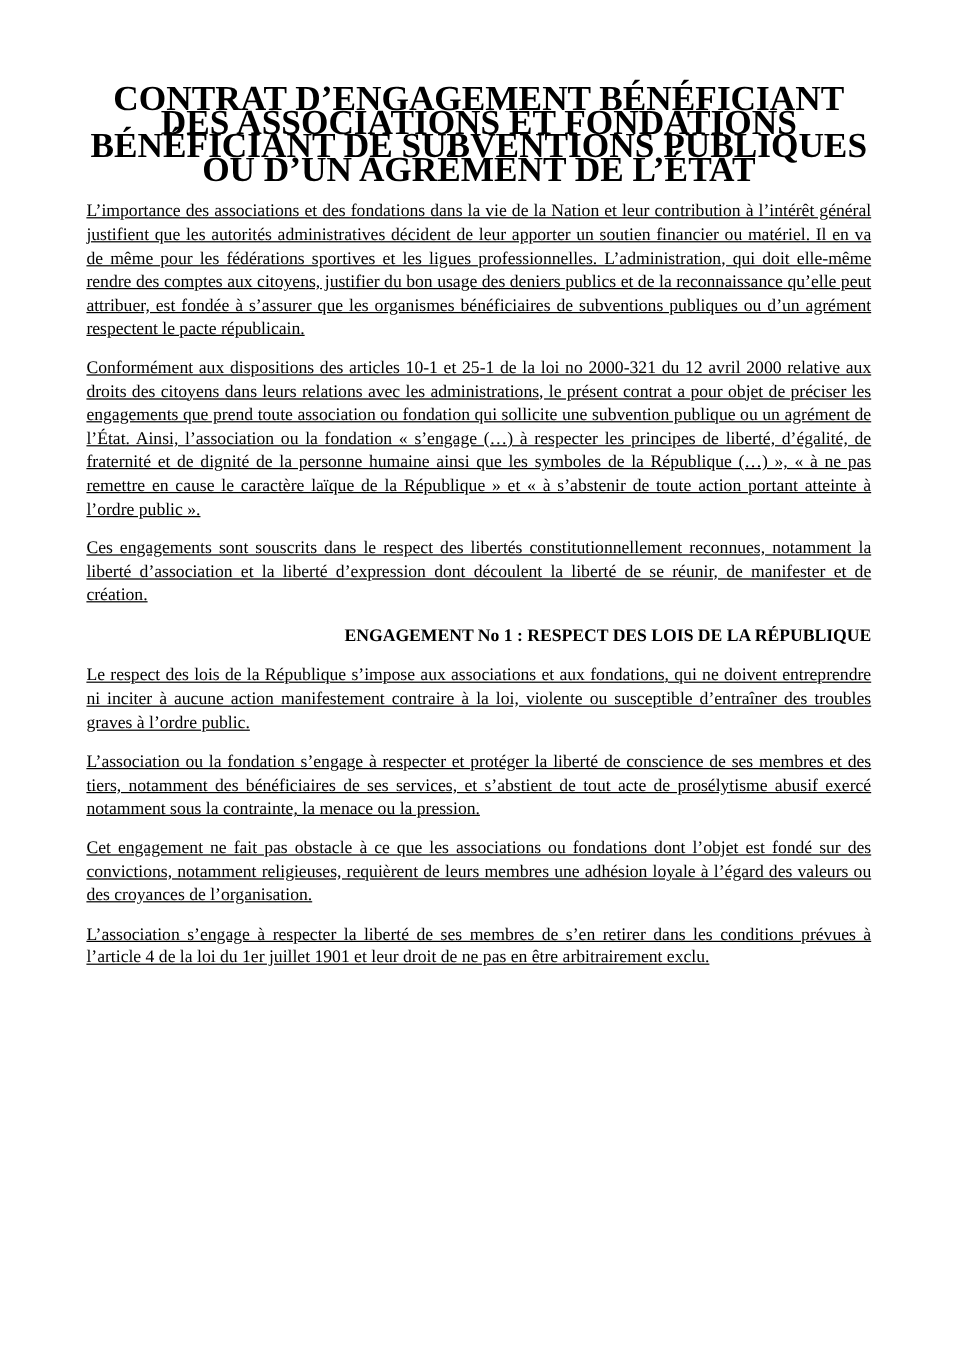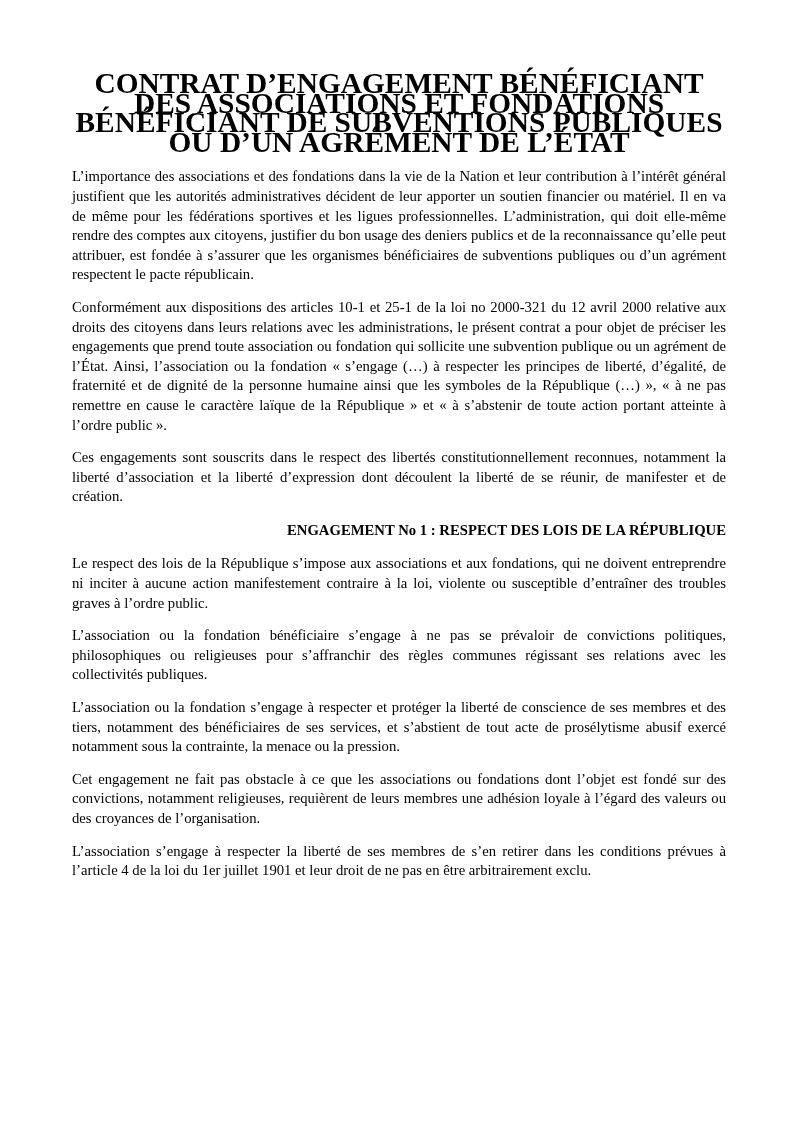--- a/index.html
+++ b/index.html
@@ -25,20 +25,21 @@
     font-weight: bold;
     margin: 0 0 15px 0;
   }
   .doc-title .title-line {
     display: block;
   }
   p.para {
     margin: 0 0 13px 0;
     text-align: justify;
     text-justify: inter-word;
+    text-decoration: underline;
   }
   p.heading {
     margin: 14px 0 14px 0;
     text-align: right;
     font-weight: bold;
   }
 </style>
 </head>
 <body>
 
@@ -53,21 +54,20 @@
 
 
   <p class="para">Conformément aux dispositions des articles 10-1 et 25-1 de la loi no 2000-321 du 12 avril 2000 relative aux droits des citoyens dans leurs relations avec les administrations, le présent contrat a pour objet de préciser les engagements que prend toute association ou fondation qui sollicite une subvention publique ou un agrément de l’État. Ainsi, l’association ou la fondation « s’engage (…) à respecter les principes de liberté, d’égalité, de fraternité et de dignité de la personne humaine ainsi que les symboles de la République (…) », « à ne pas remettre en cause le caractère laïque de la République » et « à s’abstenir de toute action portant atteinte à l’ordre public ».</p>
 
   <p class="para">Ces engagements sont souscrits dans le respect des libertés constitutionnellement reconnues, notamment la liberté d’association et la liberté d’expression dont découlent la liberté de se réunir, de manifester et de création.</p>
 
   <p class="heading">ENGAGEMENT No 1 : RESPECT DES LOIS DE LA RÉPUBLIQUE</p>
 
   <p class="para">Le respect des lois de la République s’impose aux associations et aux fondations, qui ne doivent entreprendre ni inciter à aucune action manifestement contraire à la loi, violente ou susceptible d’entraîner des troubles graves à l’ordre public.</p>
 
-  <p class="para">L’association ou la fondation bénéficiaire s’engage à ne pas se prévaloir de convictions politiques, philosophiques ou religieuses pour s’affranchir des règles communes régissant ses relations avec les collectivités publiques.</p>
 
 
 
   <p class="para">L’association ou la fondation s’engage à respecter et protéger la liberté de conscience de ses membres et des tiers, notamment des bénéficiaires de ses services, et s’abstient de tout acte de prosélytisme abusif exercé notamment sous la contrainte, la menace ou la pression.</p>
 
   <p class="para">Cet engagement ne fait pas obstacle à ce que les associations ou fondations dont l’objet est fondé sur des convictions, notamment religieuses, requièrent de leurs membres une adhésion loyale à l’égard des valeurs ou des croyances de l’organisation.</p>
 
 
   <p class="para">L’association s’engage à respecter la liberté de ses membres de s’en retirer dans les conditions prévues à l’article 4 de la loi du 1er juillet 1901 et leur droit de ne pas en être arbitrairement exclu.</p>
 

